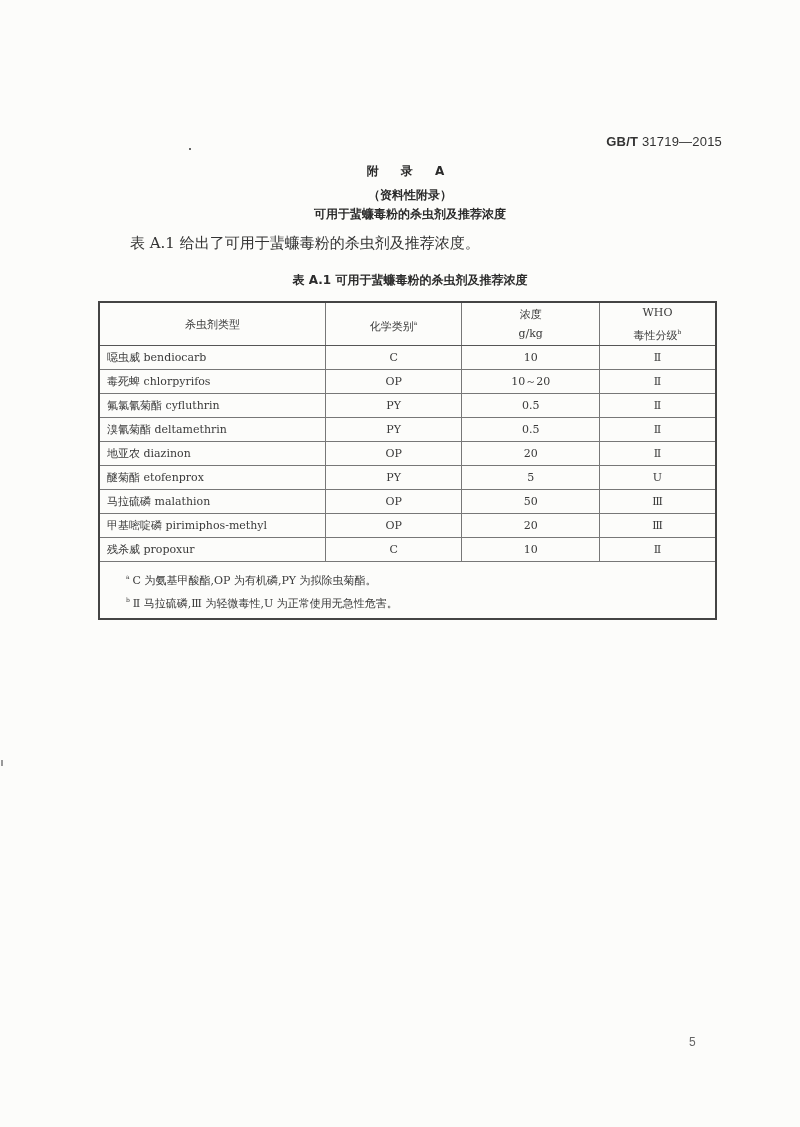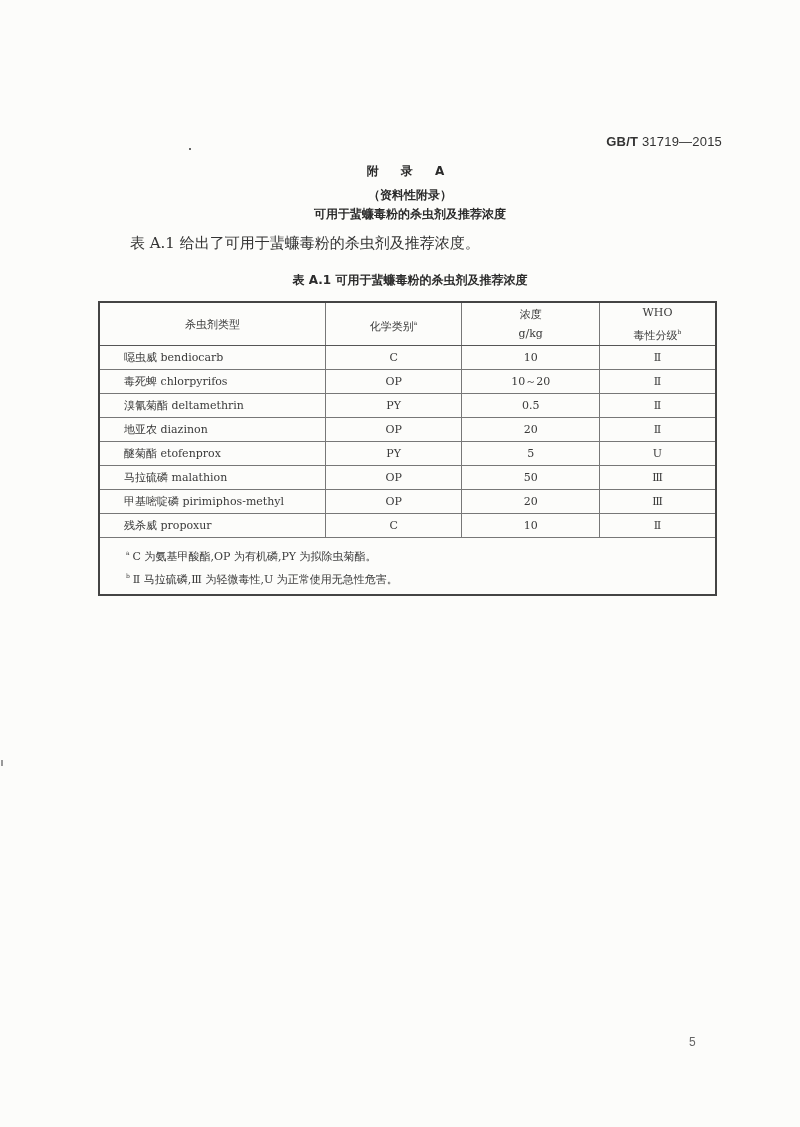--- a/index.html
+++ b/index.html
@@ -87,21 +87,21 @@
       text-align: center;
       line-height: 19px;
       border-bottom: 1.5px solid #555;
     }
     table.data tbody td {
       height: 23px;
       text-align: center;
     }
     table.data tbody td.name {
       text-align: left;
-      padding-left: 24px;
+      padding-left: 7px;
     }
     .c1 { width: 219px; }
     .c2 { width: 132px; }
     .c3 { width: 133px; }
     .c4 { width: 112px; }
     sup.fn { font-size: 6px; vertical-align: 5px; }
     td.notes {
       text-align: left !important;
       padding: 5px 0 5px 26px !important;
       height: auto !important;
@@ -171,20 +171,26 @@
         <td>10</td>
         <td>Ⅱ</td>
       </tr>
       <tr>
         <td class="name">毒死蜱 chlorpyrifos</td>
         <td>OP</td>
         <td>10～20</td>
         <td>Ⅱ</td>
       </tr>
       <tr>
+        <td class="name">氟氯氰菊酯 cyfluthrin</td>
+        <td>PY</td>
+        <td>0.5</td>
+        <td>Ⅱ</td>
+      </tr>
+      <tr>
         <td class="name">溴氰菊酯 deltamethrin</td>
         <td>PY</td>
         <td>0.5</td>
         <td>Ⅱ</td>
       </tr>
       <tr>
         <td class="name">地亚农 diazinon</td>
         <td>OP</td>
         <td>20</td>
         <td>Ⅱ</td>

